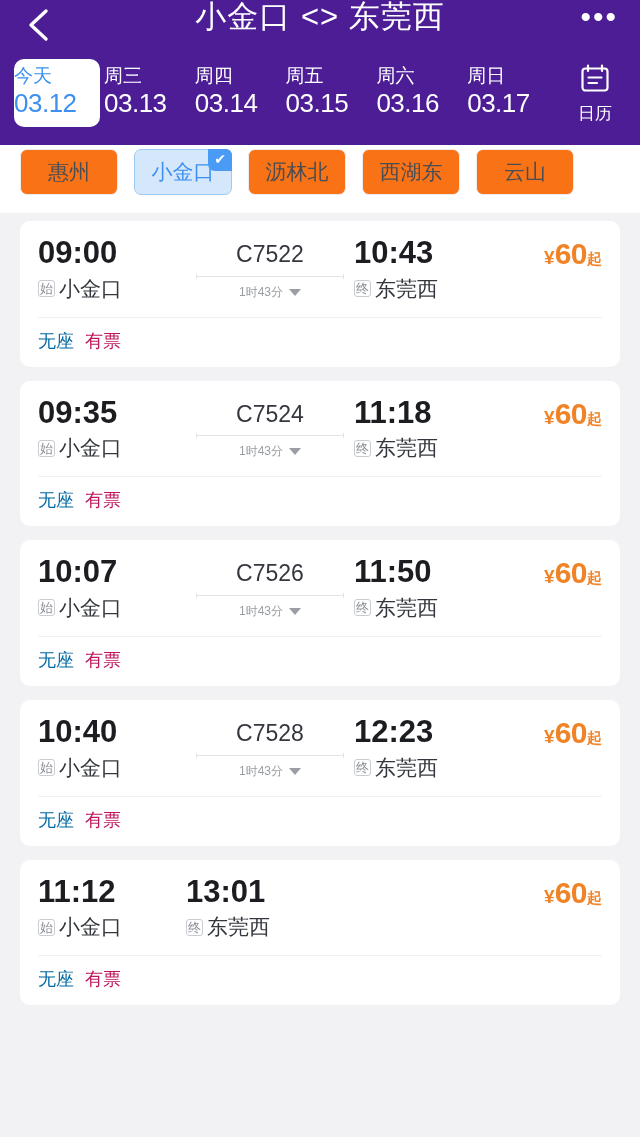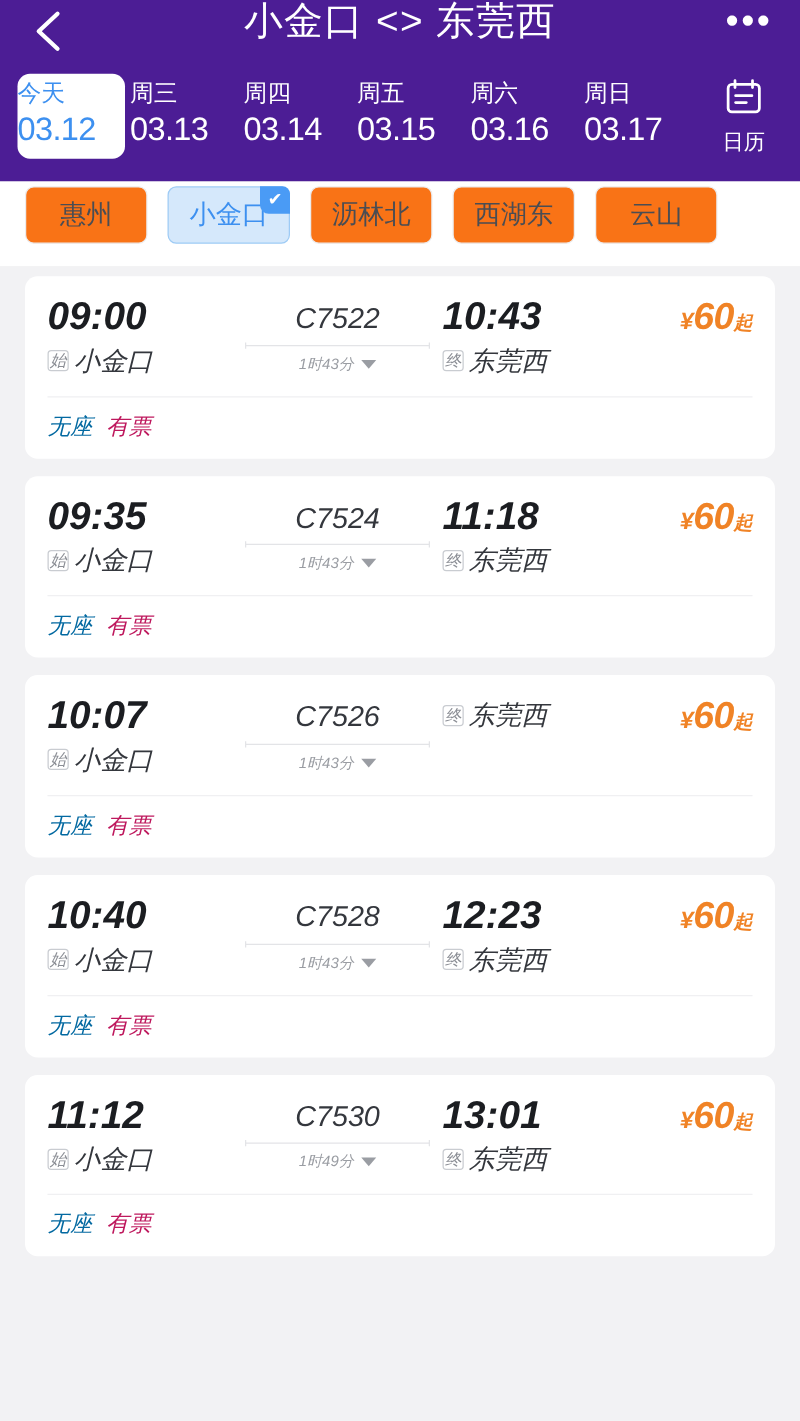--- a/index.html
+++ b/index.html
@@ -214,21 +214,20 @@
     padding: 8px 0 0 0;
     background: #f2f2f4;
     height: 881px;
     overflow: hidden;
   }
   .train-card {
     background: #ffffff;
     border-radius: 10px;
     margin: 0 20px 14px 20px;
     padding: 14px 18px 0 18px;
-    font-style: italic;
   }
   .card-main {
     display: flex;
     align-items: flex-start;
     padding-bottom: 14px;
   }
   .col-dep, .col-arr {
     width: 148px;
     flex: none;
   }
@@ -492,20 +491,21 @@
         </div>
         <div class="col-mid">
           <div class="train-no">C7526</div>
           <div class="dur-line"></div>
           <div class="dur-text">
             <span>1时43分</span>
             <span class="caret"></span>
           </div>
         </div>
         <div class="col-arr">
+          <div class="time">11:50</div>
           <div class="stn-line">
             <span class="stn-tag">终</span>
             <span class="stn-name">东莞西</span>
           </div>
         </div>
         <div class="col-price">
           <span class="price-cur">¥</span><span class="price-num">60</span><span class="price-suf">起</span>
         </div>
       </div>
       <div class="card-sep"></div>
@@ -552,28 +552,20 @@
 
     <div class="train-card partial">
       <div class="card-main">
         <div class="col-dep">
           <div class="time">11:12</div>
           <div class="stn-line">
             <span class="stn-tag">始</span>
             <span class="stn-name">小金口</span>
           </div>
         </div>
-        <div class="col-mid">
-          <div class="train-no">C7530</div>
-          <div class="dur-line"></div>
-          <div class="dur-text">
-            <span>1时49分</span>
-            <span class="caret"></span>
-          </div>
-        </div>
         <div class="col-arr">
           <div class="time">13:01</div>
           <div class="stn-line">
             <span class="stn-tag">终</span>
             <span class="stn-name">东莞西</span>
           </div>
         </div>
         <div class="col-price">
           <span class="price-cur">¥</span><span class="price-num">60</span><span class="price-suf">起</span>
         </div>

